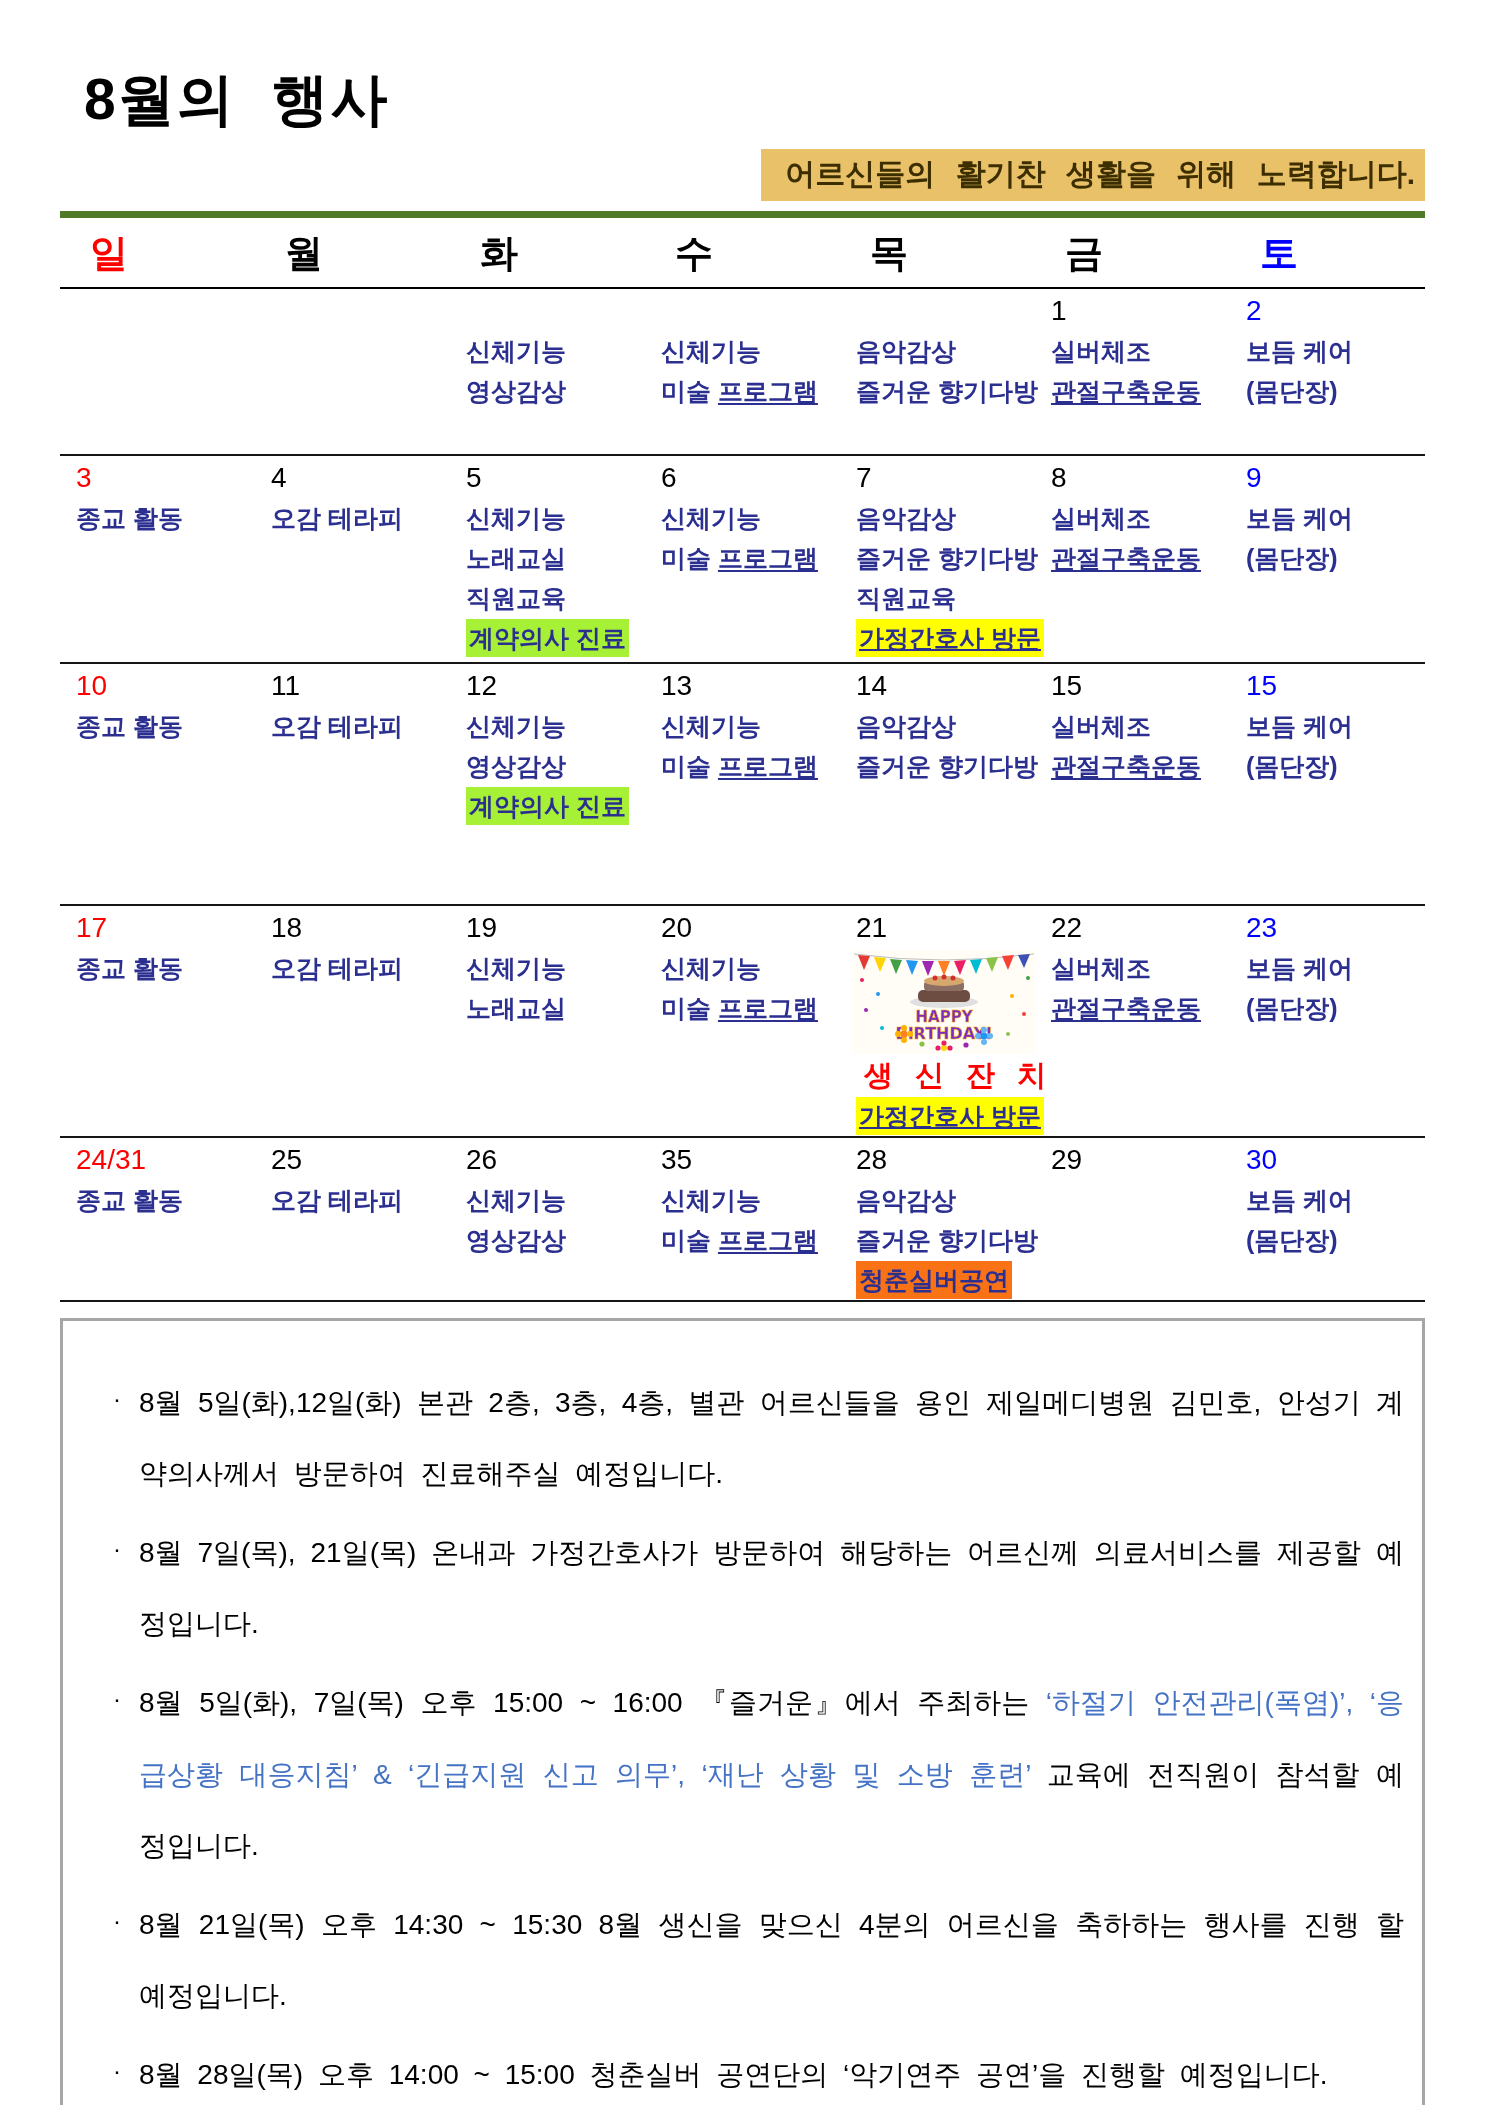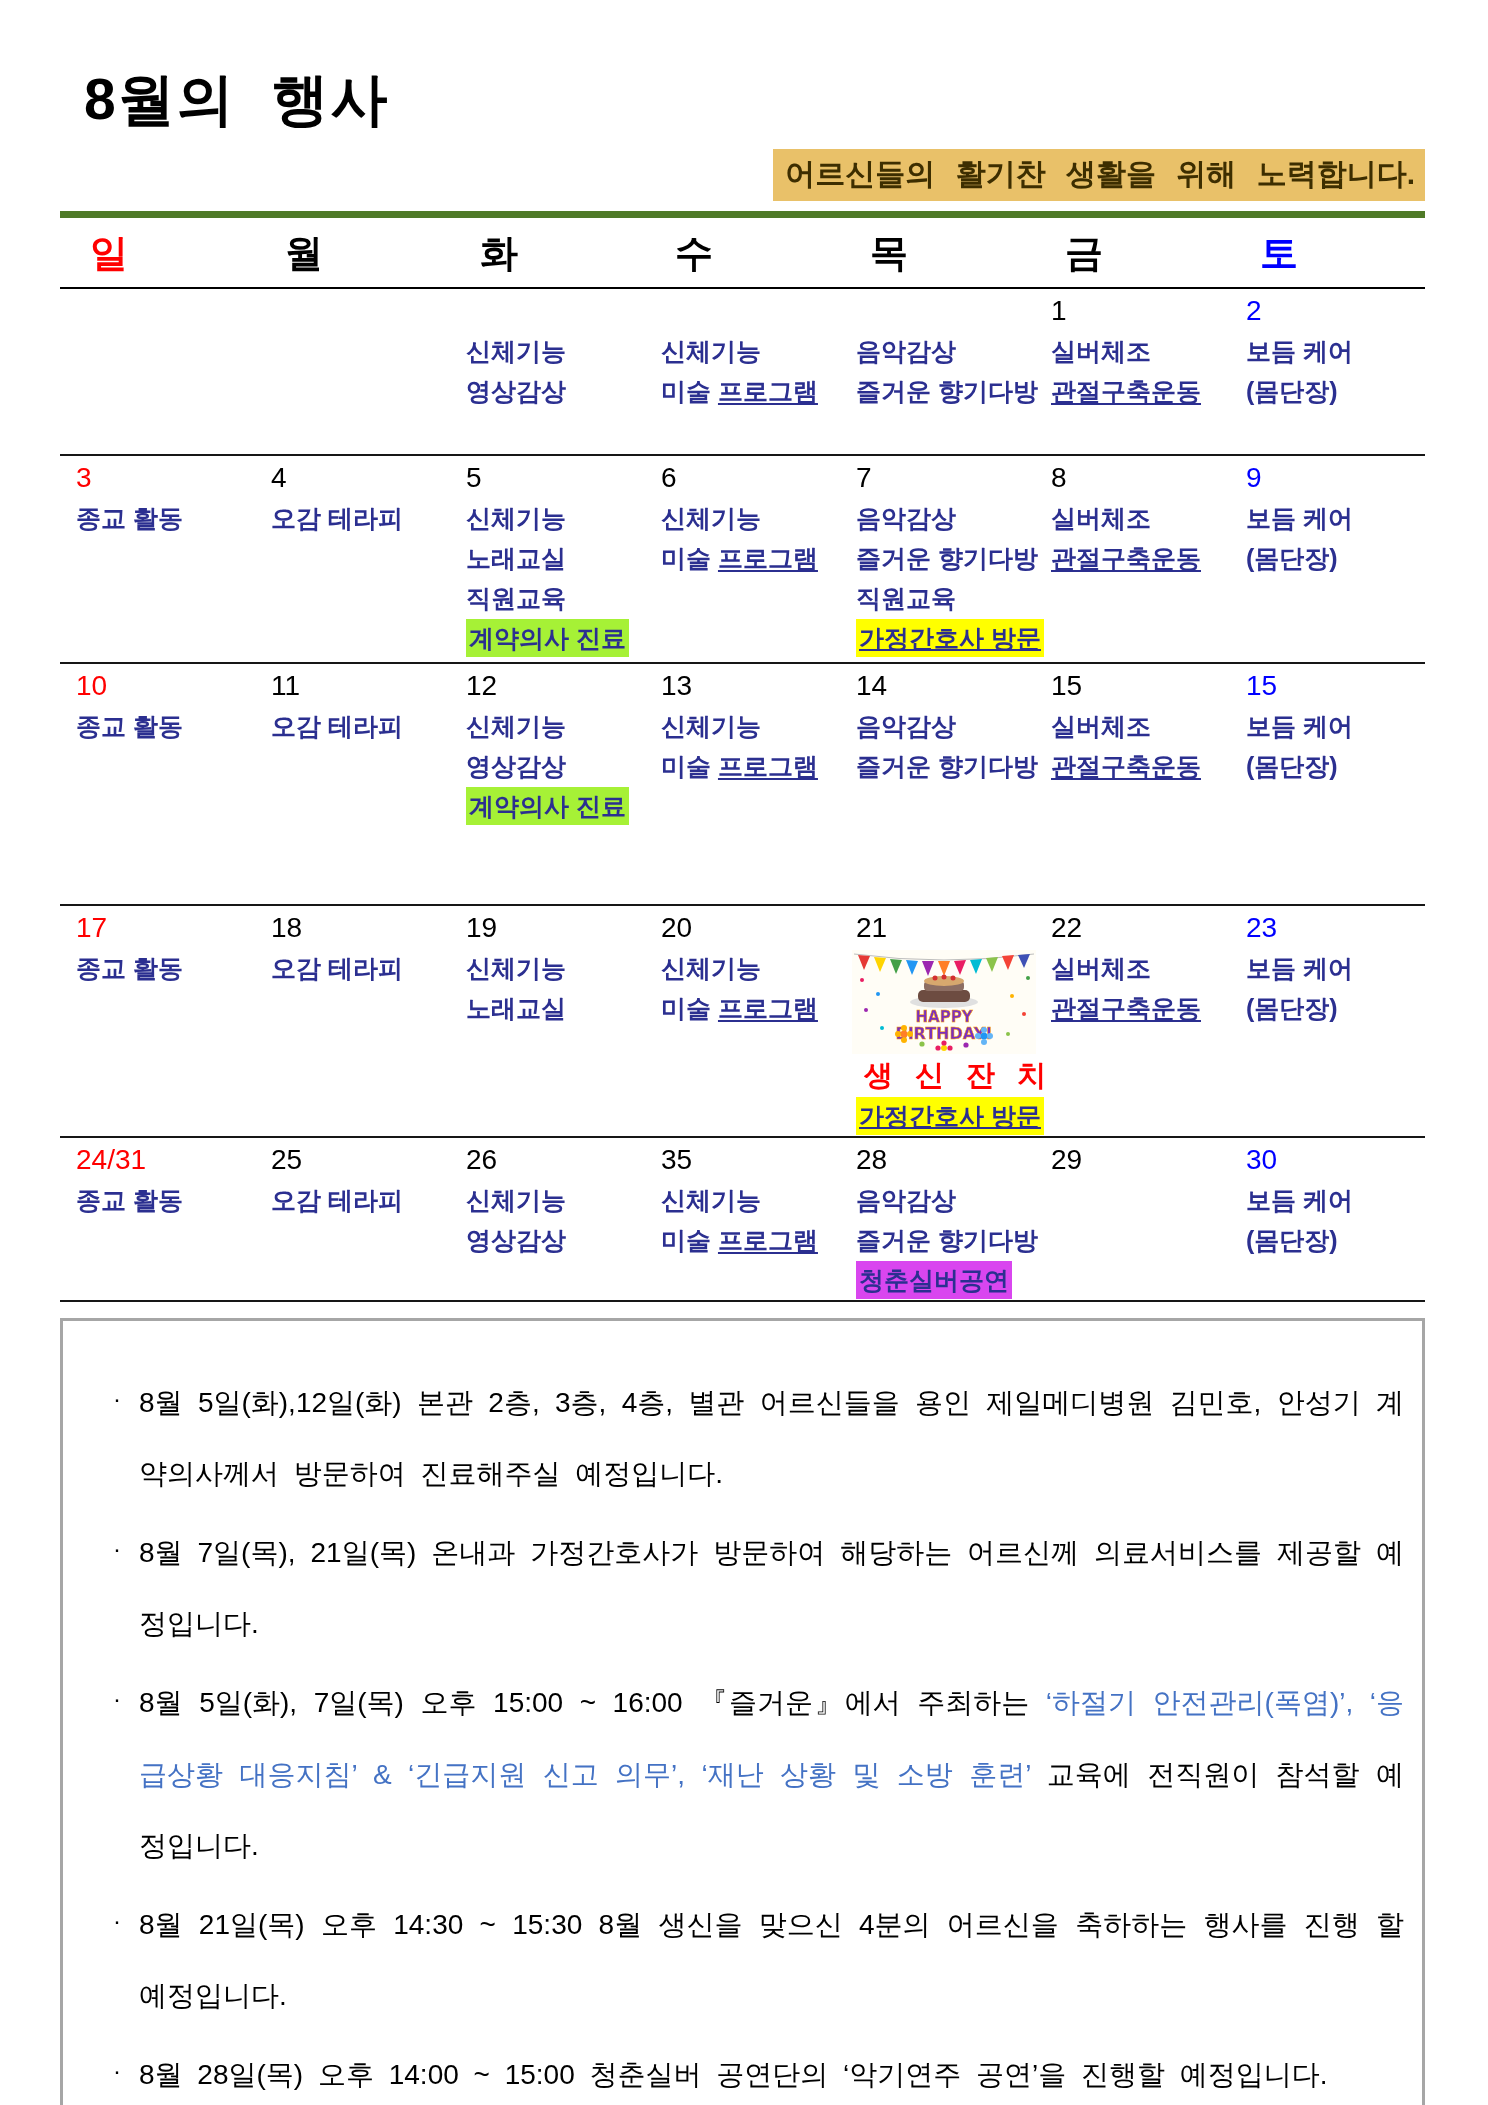--- a/index.html
+++ b/index.html
@@ -23,21 +23,21 @@
     color:#000;
   }
   .slogan-row{text-align:right;margin-top:10px;}
   .slogan{
     display:inline-block;
     background:#E9C169;
     color:#3D2E00;
     font-size:30px;
     font-weight:bold;
     word-spacing:12px;
-    padding:5px 10px 6px 12px;
+    padding:5px 10px 6px 24px;
   }
   .green-rule{height:7px;background:#4F7A28;margin-top:10px;}
   table.calendar{
     width:100%;
     border-collapse:collapse;
     table-layout:fixed;
   }
   table.calendar thead th{
     font-size:38px;font-weight:bold;
     text-align:left;
@@ -62,21 +62,21 @@
   .item{
     font-size:25px;
     font-weight:bold;
     line-height:40px;
     color:#2B2F90;
     white-space:nowrap;
   }
   .item .hl{padding:5px 3px;}
   .hl-green{background:#A6F136;}
   .hl-yellow{background:#FFFF00;text-decoration:underline;}
-  .hl-salmon{background:#d946ef;}
+  .hl-salmon{background:#f97316;}
   .ul{text-decoration:underline;text-underline-offset:3px;}
   .item.red{
     color:#FF0000;
     font-size:29px;
     letter-spacing:7px;
     line-height:42px;
     padding-left:8px;
   }
   .bday{display:block;margin:2px 0 0 -4px;}
   .notes-box{

